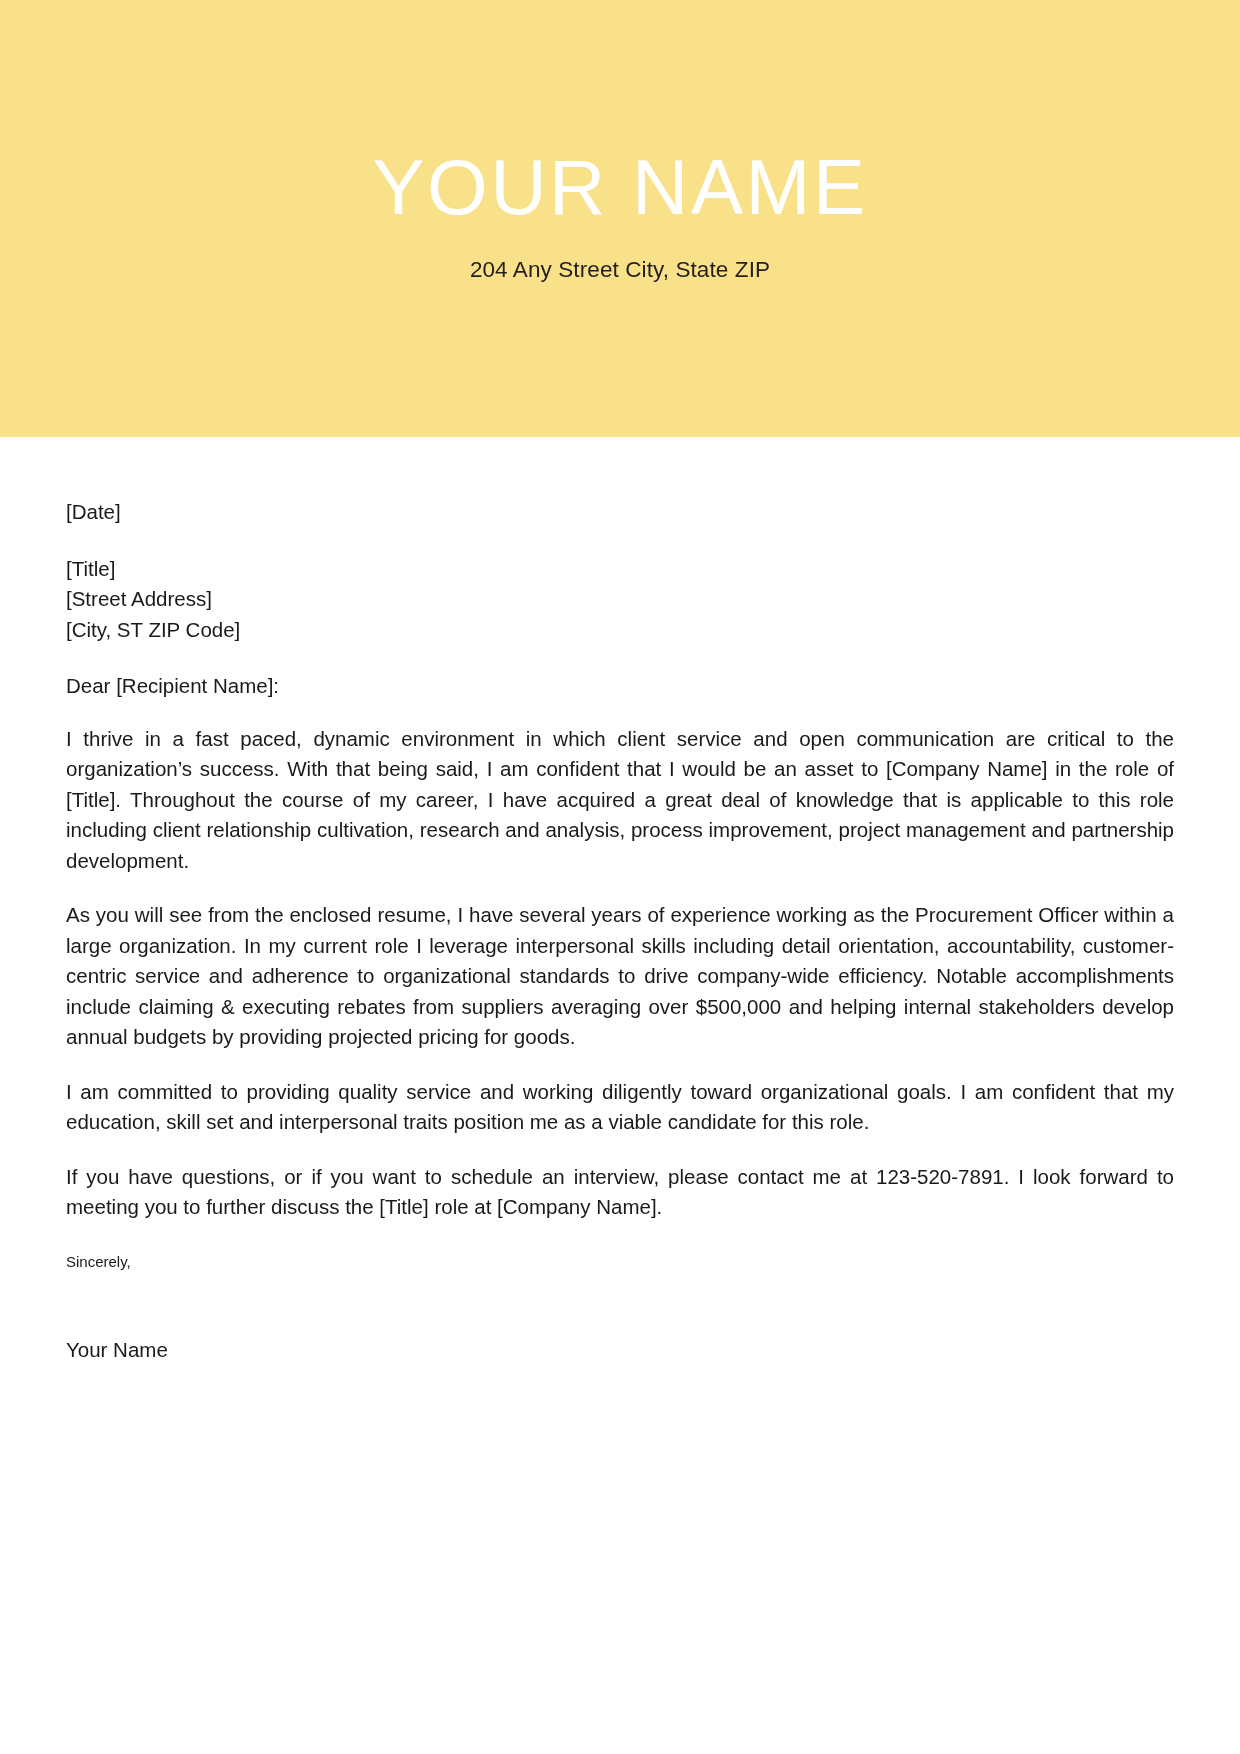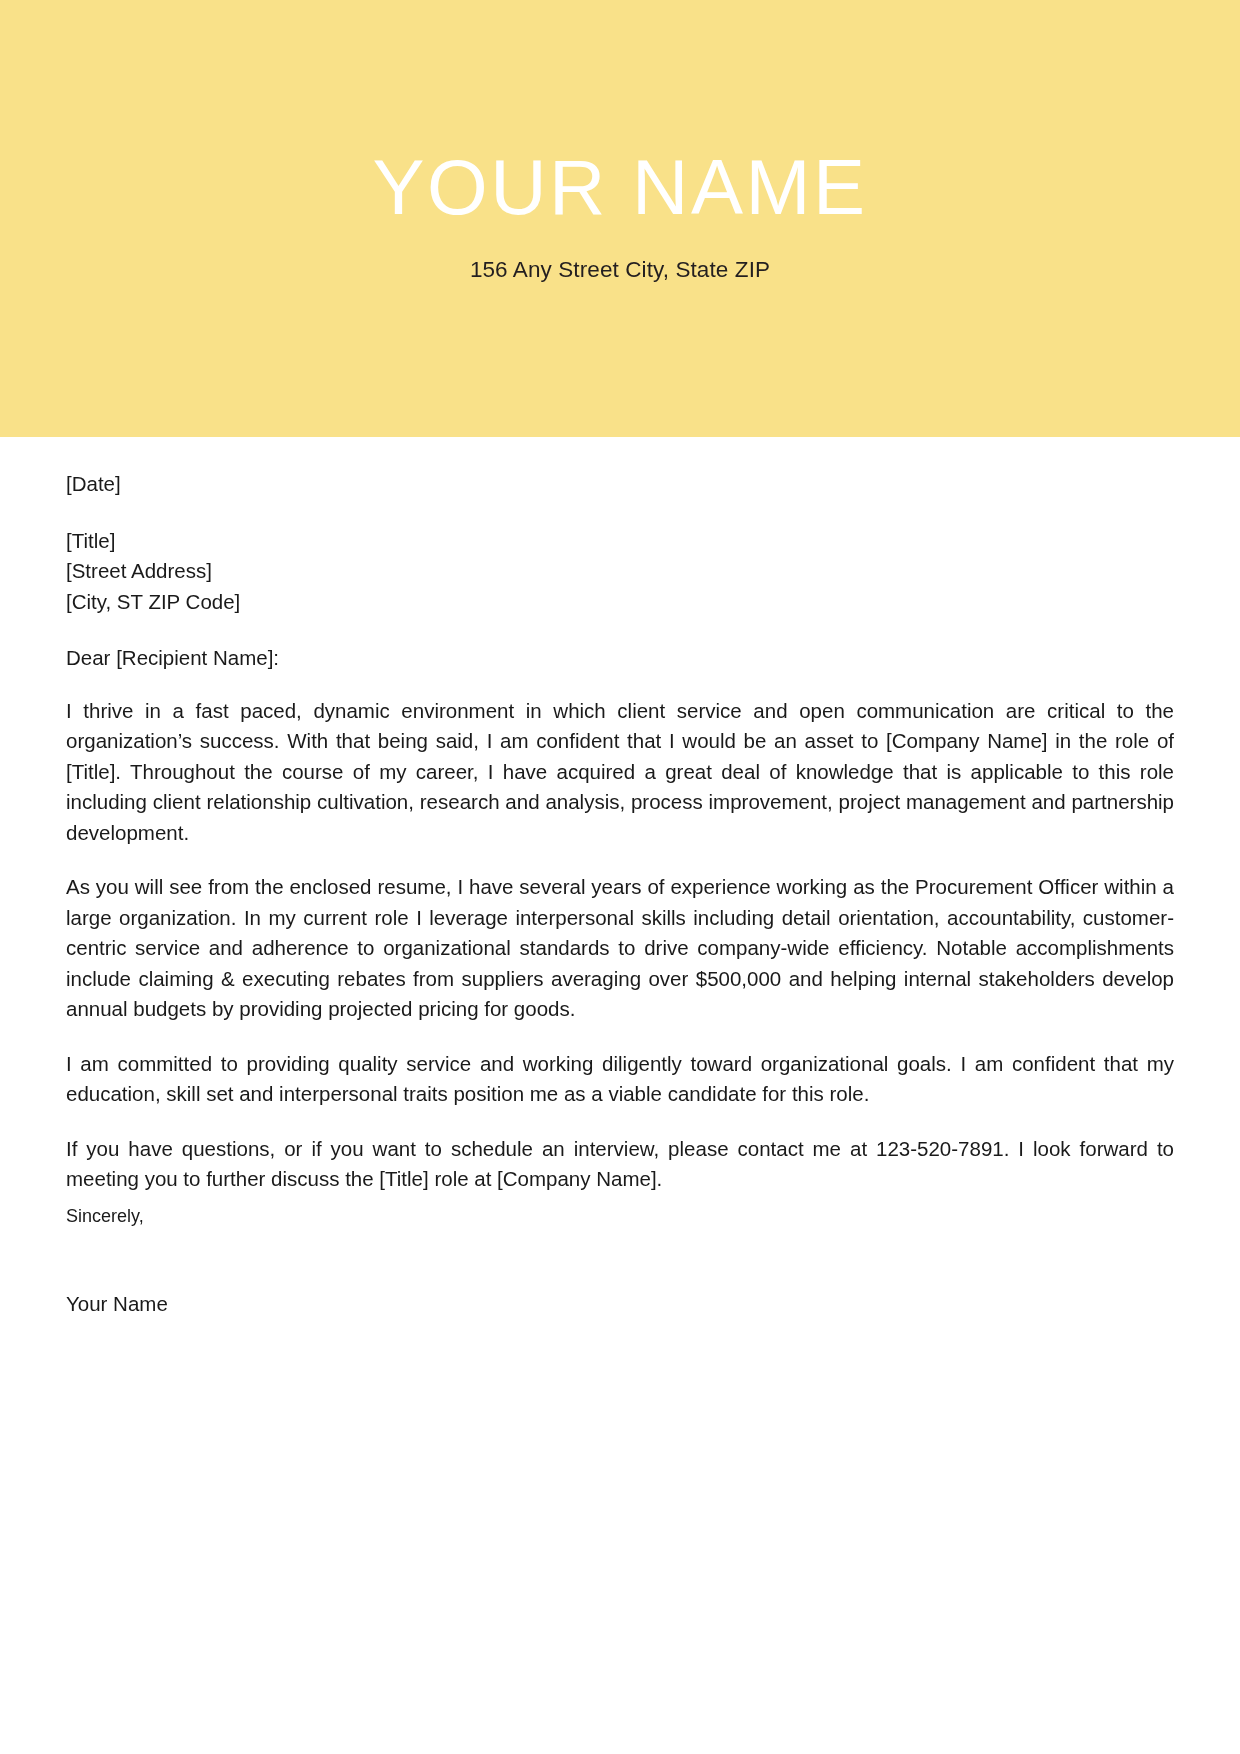--- a/index.html
+++ b/index.html
@@ -83,21 +83,21 @@
     top: 1px;
   }
 
   
   .body-wrap {
     padding: 0 66px 0 66px;
     box-sizing: border-box;
   }
 
   .letter {
-    padding-top: 32px;
+    padding-top: 60px;
     font-size: 20.5px;
     line-height: 1.0;
     color: #1a1a1a;
   }
 
   .line-block {
     font-size: 20.5px;
     line-height: 30.5px;
     color: #1a1a1a;
   }
@@ -123,40 +123,40 @@
     color: #1a1a1a;
     -webkit-hyphens: none;
     hyphens: none;
   }
 
   p.para:last-of-type {
     margin-bottom: 0;
   }
 
   .closing {
-    margin-top: 6px;
-    font-size: 18px;
+    margin-top: 24px;
+    font-size: 15px;
     line-height: 30.5px;
   }
 
   .signer {
     margin-top: 58px;
     font-size: 20.5px;
     line-height: 30.5px;
   }
 </style>
 </head>
 <body>
 
 <div class="page">
 
   <div class="header">
     <h1 class="header-name">YOUR NAME</h1>
 
-    <div class="header-address">156 Any Street City, State ZIP</div>
+    <div class="header-address">204 Any Street City, State ZIP</div>
 
   </div>
 
   <div class="body-wrap">
     <div class="letter">
 
       <div class="line-block date-line">[Date]</div>
 
       <div class="line-block recipient-block">
         <div>[Title]</div>

